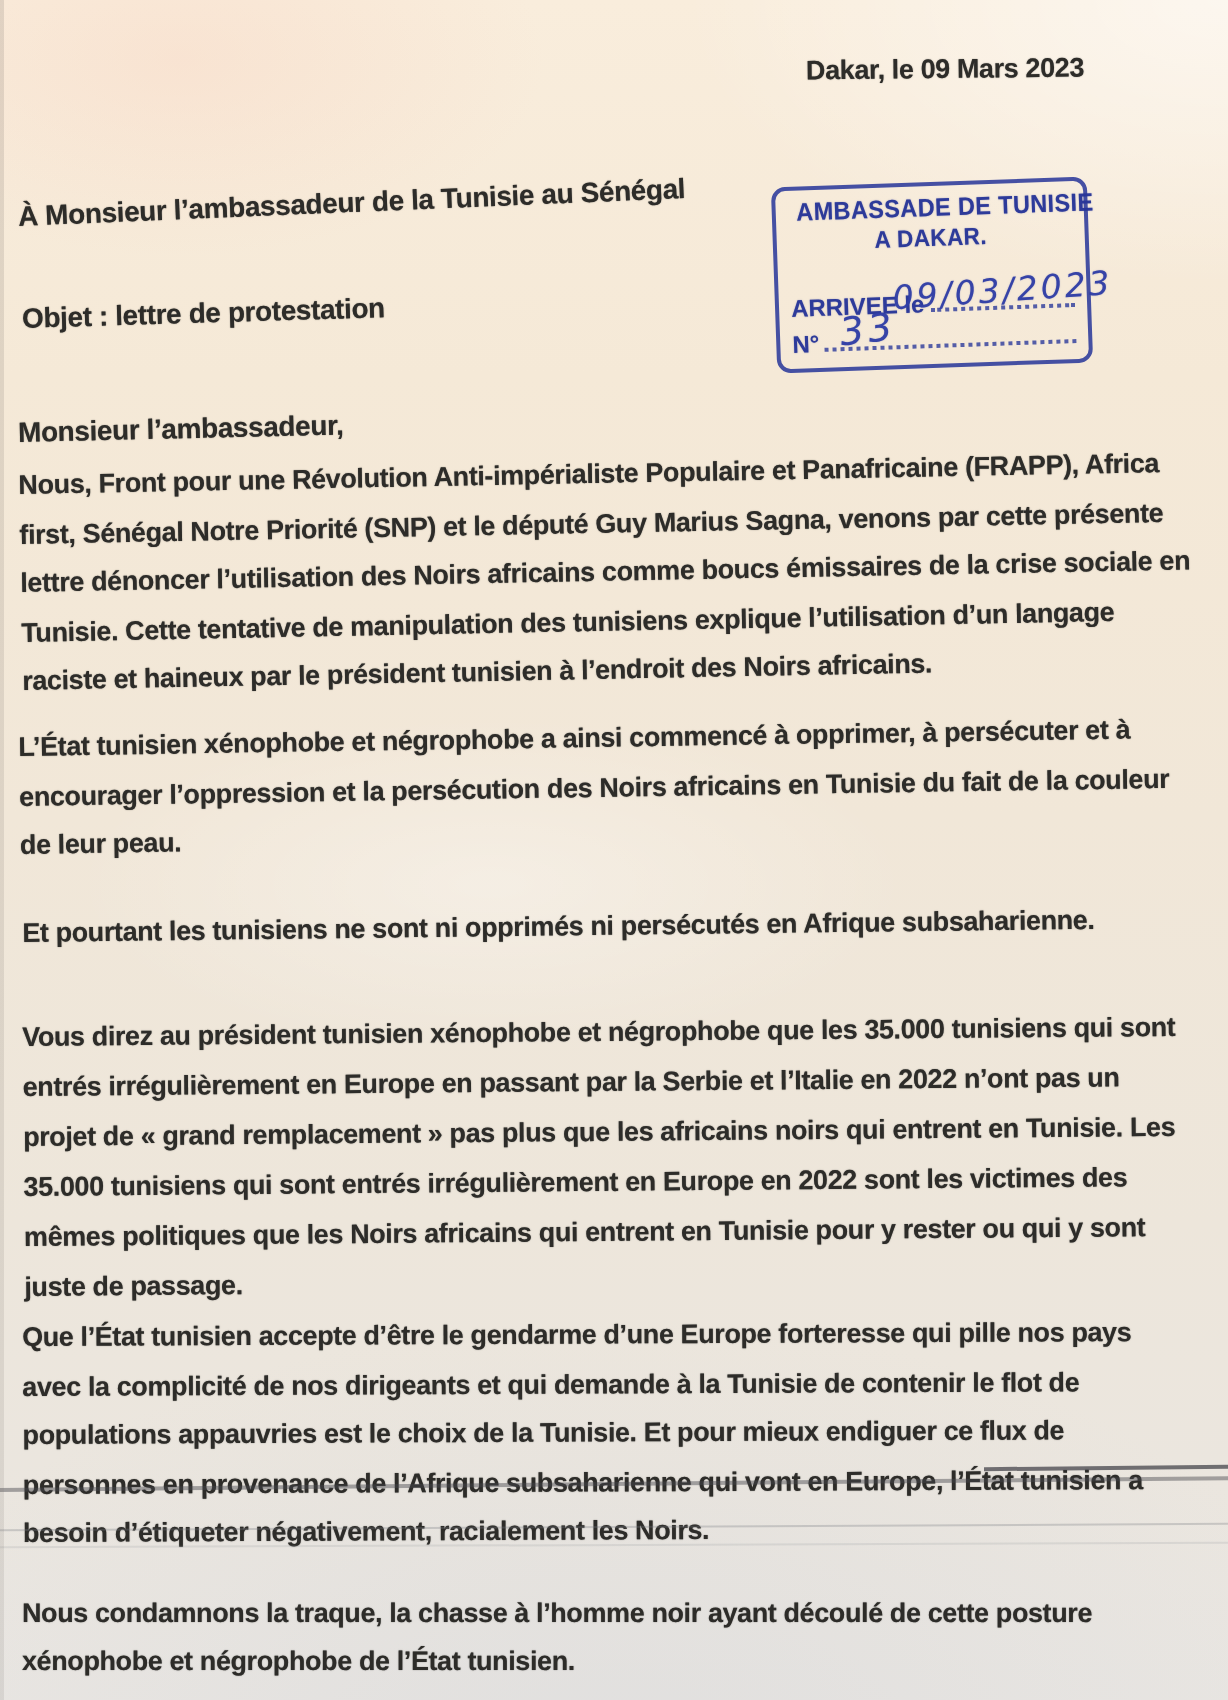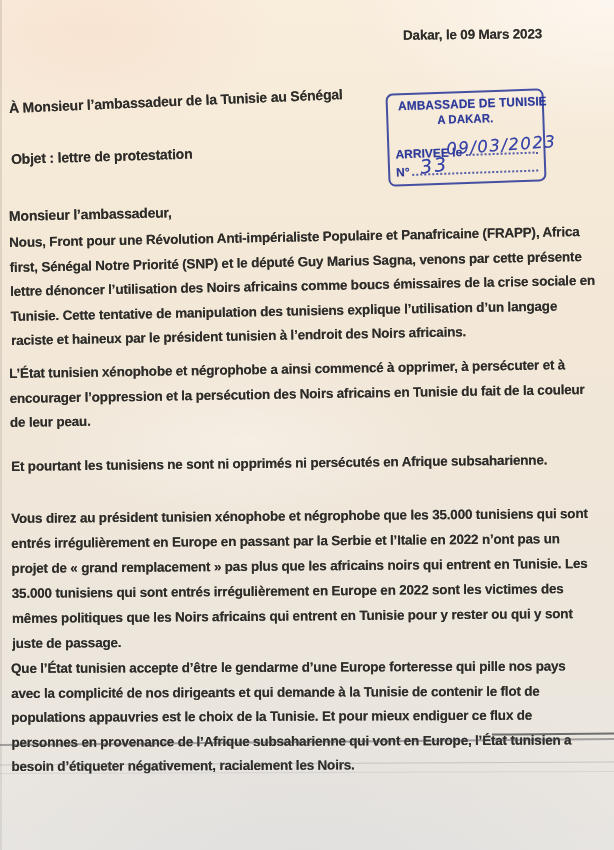--- a/index.html
+++ b/index.html
@@ -185,20 +185,24 @@
   </div>
 
   <div class="para p5">
     <div class="line">Que l’État tunisien accepte d’être le gendarme d’une Europe forteresse qui pille nos pays</div>
     <div class="line">avec la complicité de nos dirigeants et qui demande à la Tunisie de contenir le flot de</div>
     <div class="line">populations appauvries est le choix de la Tunisie. Et pour mieux endiguer ce flux de</div>
     <div class="line">personnes en provenance de l’Afrique subsaharienne qui vont en Europe, l’État tunisien a</div>
     <div class="line">besoin d’étiqueter négativement, racialement les Noirs.</div>
   </div>
 
+  <div class="para p6">
+    <div class="line">Nous condamnons la traque, la chasse à l’homme noir ayant découlé de cette posture</div>
+    <div class="line">xénophobe et négrophobe de l’État tunisien.</div>
+  </div>
 
   <div class="crease1"></div>
   <div class="crease-dash"></div>
   <div class="crease2"></div>
   <div class="crease3"></div>
   <div class="edge-left"></div>
 
 </div>
 
 </body></html>

